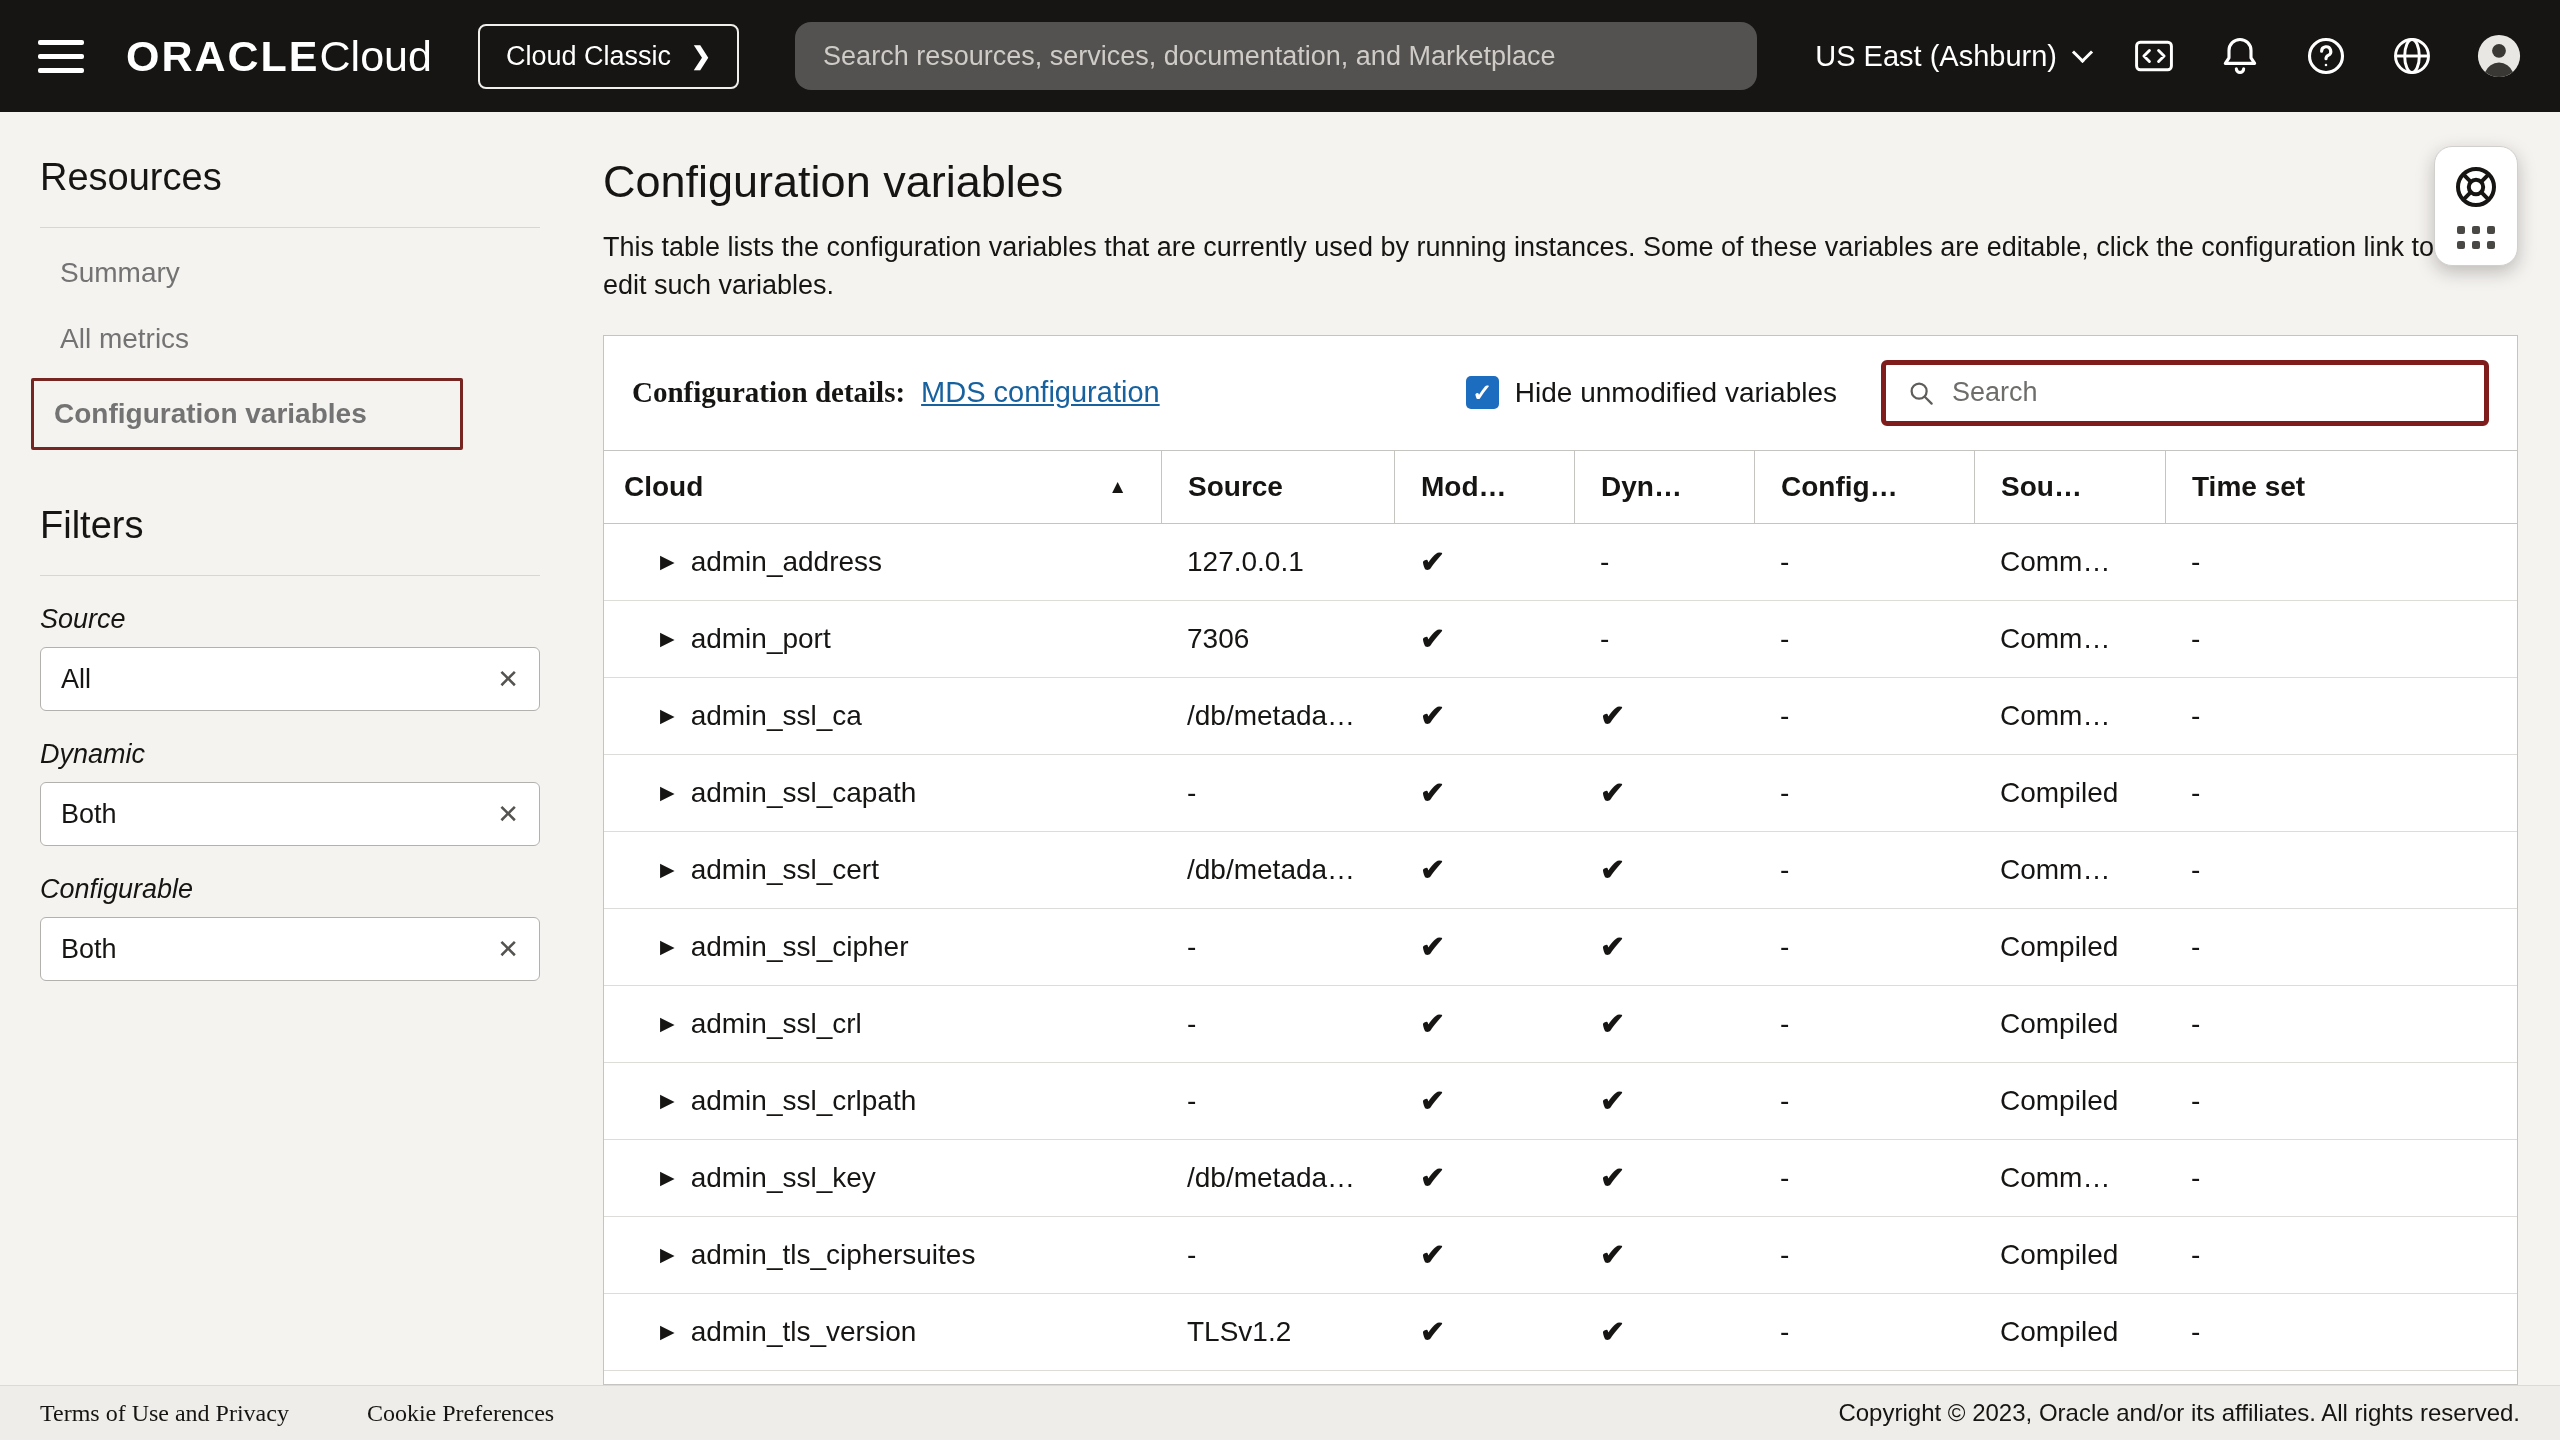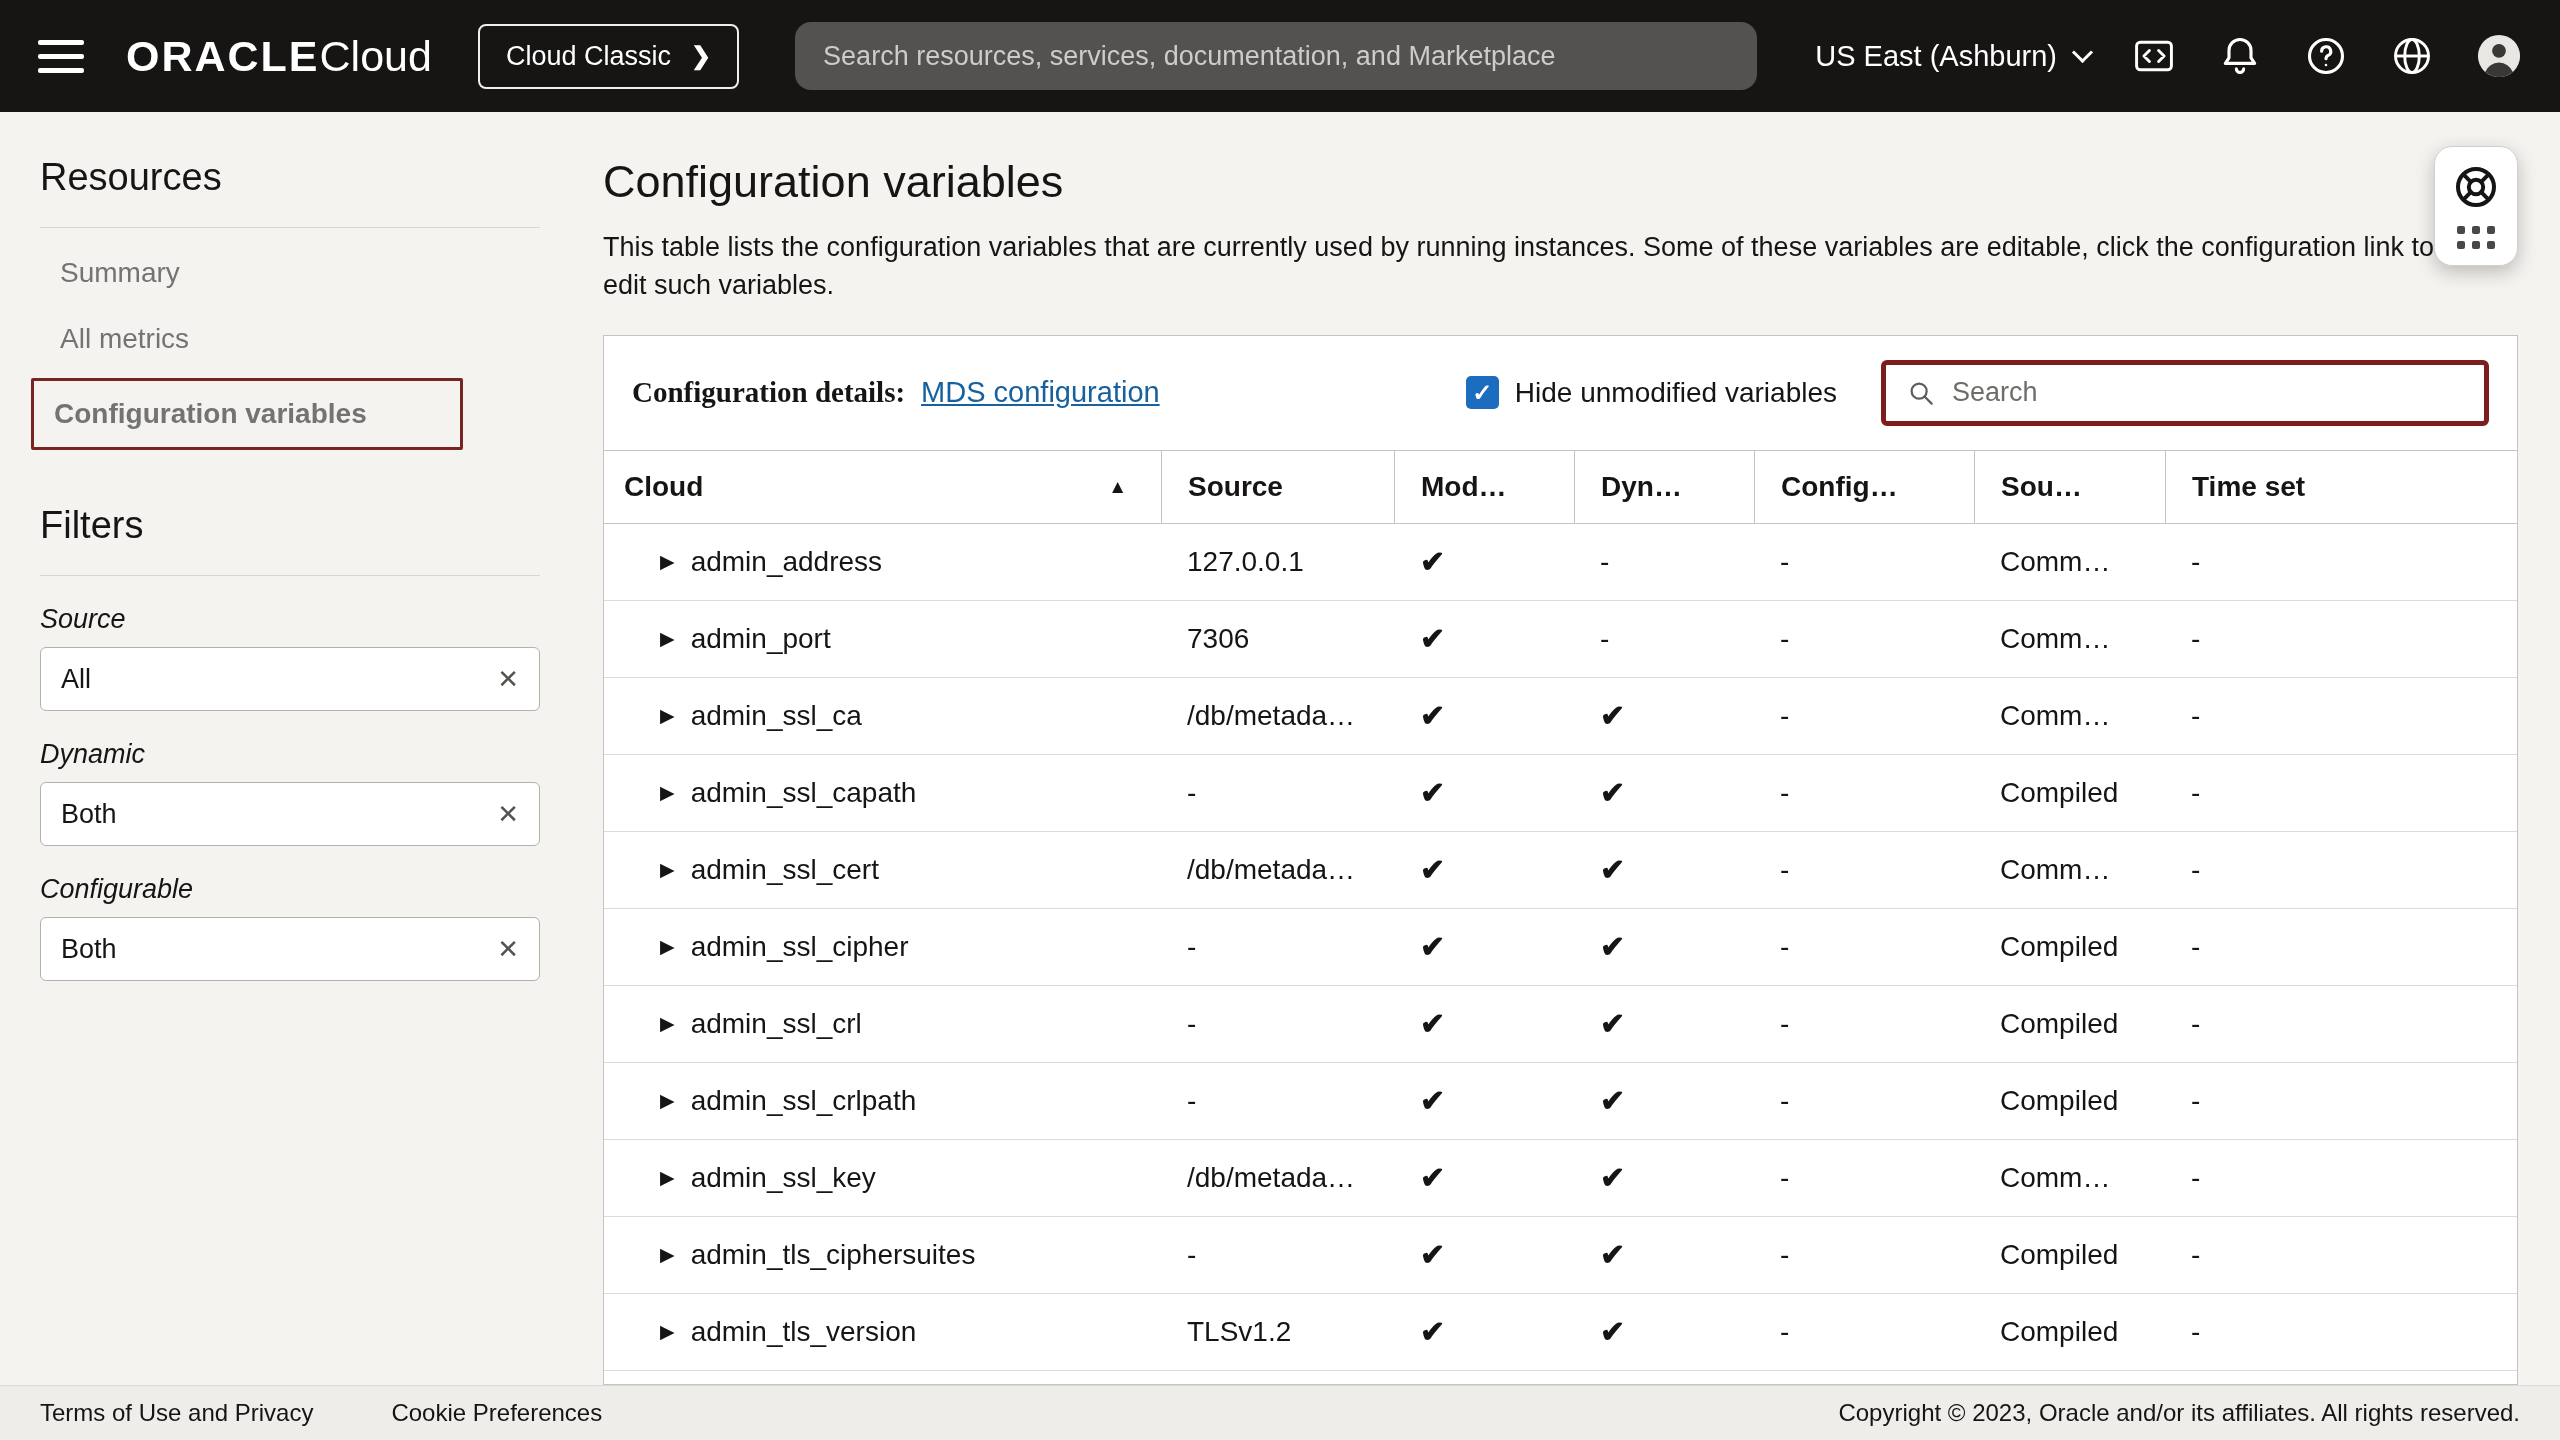--- a/index.html
+++ b/index.html
@@ -415,20 +415,20 @@
             <i></i>
             <i></i>
             <i></i>
             <i></i>
         </span>
       </div>
     </main>
   </div>
 
   <footer>
-    <div style="display:flex;align-items:center;">
+    <div style="display:flex;align-items:center;font-family:Liberation Serif, serif;">
         <span class="f-link">Terms of Use and Privacy</span>
         <span class="f-link">Cookie Preferences</span>
       </div>
     <span class="f-copy">Copyright © 2023, Oracle and/or its affiliates. All rights reserved.</span>
   </footer>
 
 </div>
 
 </body></html>

